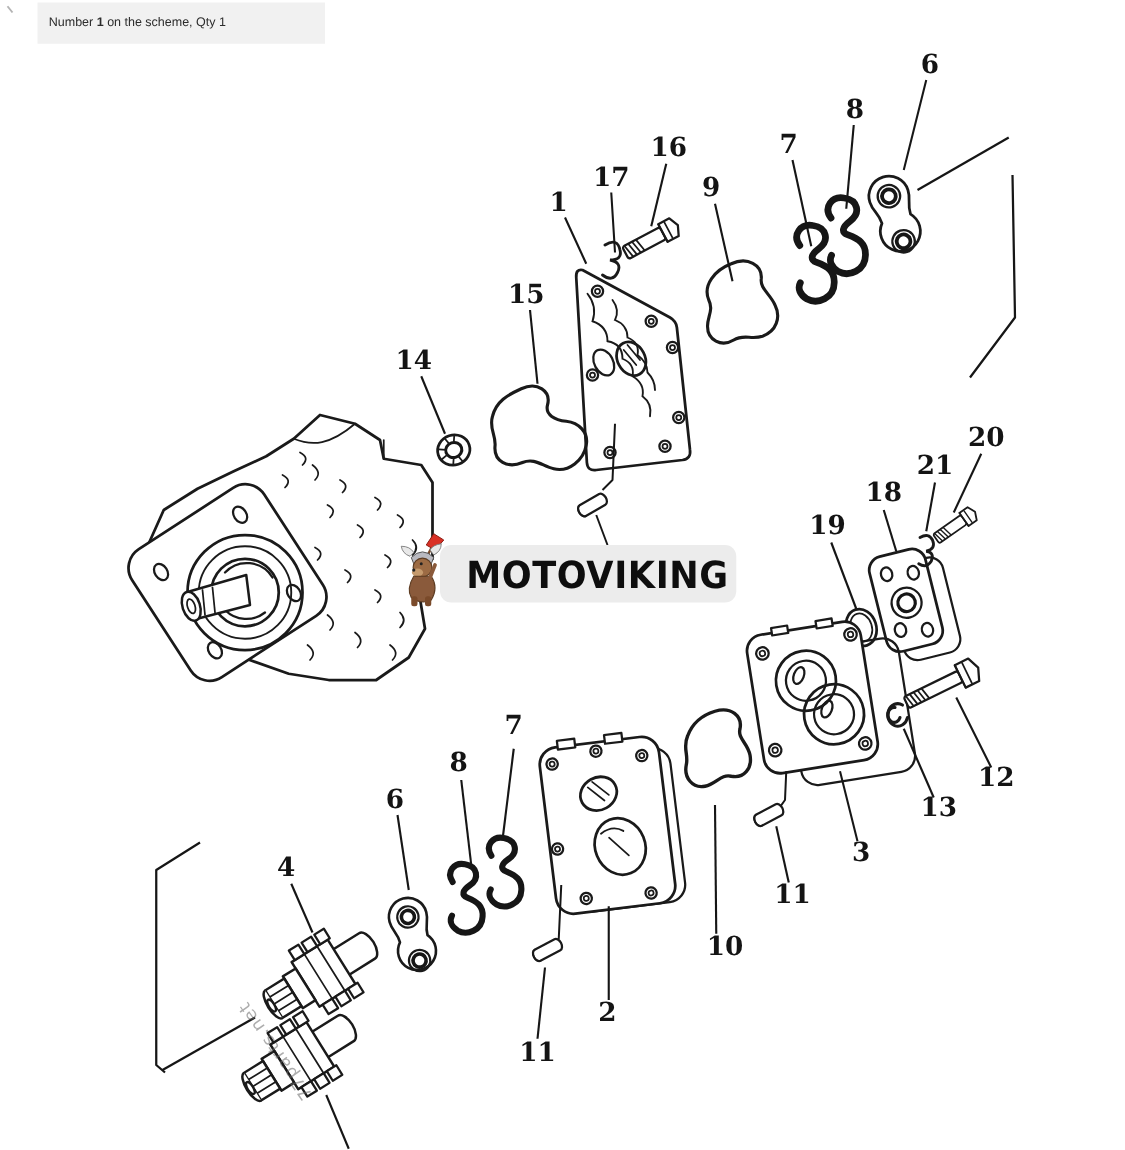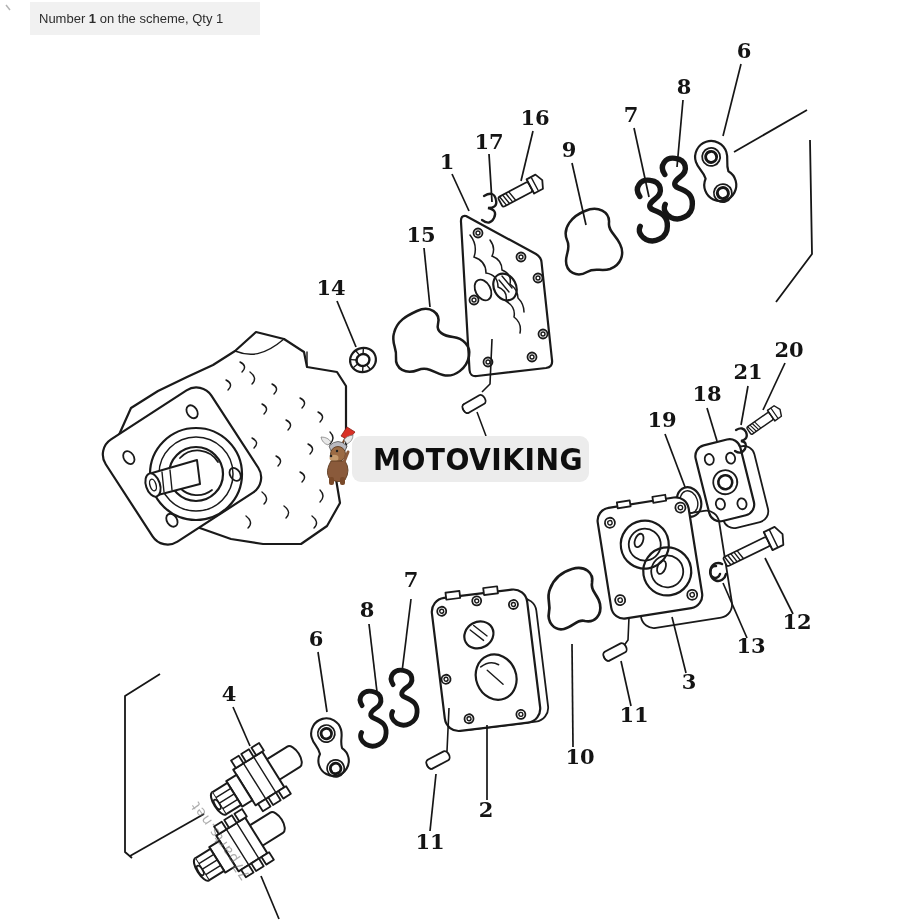--- a/index.html
+++ b/index.html
@@ -1,19 +1,19 @@
 <!DOCTYPE html>
 <html><head>
 <meta charset="utf-8">
 <style>
   html,body{margin:0;padding:0;background:#fff}
   .stage{position:relative;width:900px;height:920px;background:#fff;overflow:hidden;
          font-family:"Liberation Sans",sans-serif}
   .banner{position:absolute;left:30px;top:2px;width:230px;height:33px;background:#f1f1f1;
-          color:#2c2c2c;font-size:13px;line-height:33px;padding-left:9px;box-sizing:border-box;
+          color:#2c2c2c;font-size:10px;line-height:33px;padding-left:9px;box-sizing:border-box;
           white-space:nowrap}
   .banner .num{font-weight:bold}
   svg.diagram{position:absolute;left:0;top:0}
   
   .ln{fill:none;stroke:#1a1a1a;stroke-width:2.2;stroke-linejoin:round;stroke-linecap:round}
   .fillp{fill:#ffffff;stroke:#1a1a1a;stroke-width:2.2;stroke-linejoin:round}
   .mid{fill:none;stroke:#1a1a1a;stroke-width:1.8;stroke-linecap:round}
   .thin{fill:none;stroke:#1a1a1a;stroke-width:1.5;stroke-linecap:round}
   .det{fill:none;stroke:#1a1a1a;stroke-width:1.4;stroke-linecap:round}
   .gask{fill:none;stroke:#1a1a1a;stroke-width:2.5;stroke-linejoin:round}

